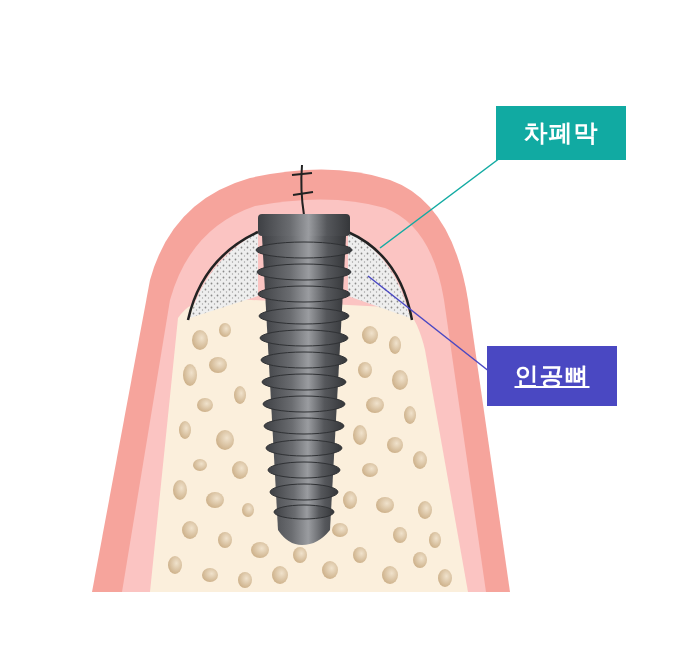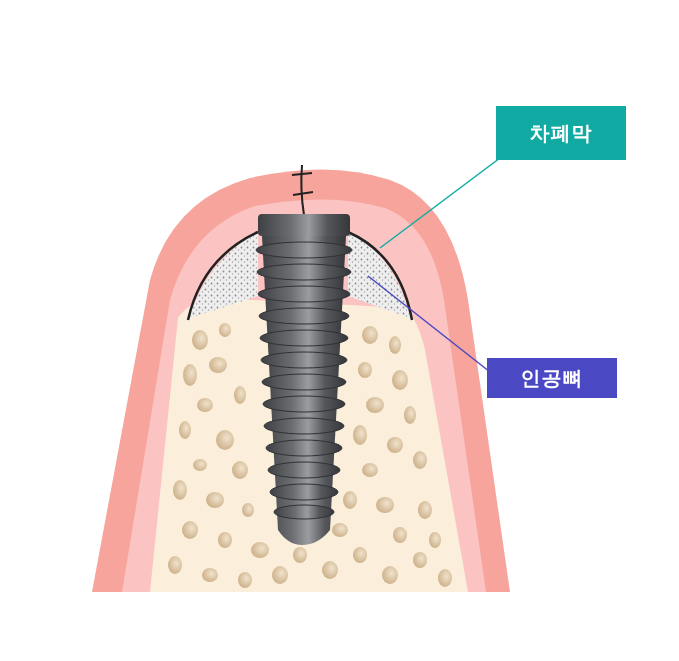--- a/index.html
+++ b/index.html
@@ -1,23 +1,23 @@
 <!DOCTYPE html>
 <html><head>
 <meta charset="utf-8">
 <style>
   html, body { margin: 0; padding: 0; background: #ffffff; }
   body { width: 679px; height: 661px; position: relative; overflow: hidden; font-family: "DejaVu Sans", sans-serif; }
   #stage { position: absolute; left: 0; top: 0; width: 679px; height: 661px; }
   .label-box {
-    position: absolute; color: #ffffff; font-size: 20px; font-weight: bold;
+    position: absolute; color: #ffffff; font-size: 24px; font-weight: bold;
     display: flex; align-items: center; justify-content: center; letter-spacing: 1px;
   }
   #label-membrane { left: 496px; top: 106px; width: 130px; height: 54px; }
-  #label-bone { left: 487px; top: 358px; width: 130px; height: 40px; }
+  #label-bone { left: 487px; top: 346px; width: 130px; height: 60px; text-decoration: underline; }
 </style>
 </head>
 <body>
 
 <div id="stage">
   <svg width="679" height="661" viewBox="0 0 679 661">
     <defs>
       <linearGradient id="implantGrad" x1="0" x2="1" y1="0" y2="0">
         <stop offset="0" stop-color="#3e4044"></stop>
         <stop offset="0.35" stop-color="#6a6c70"></stop>

